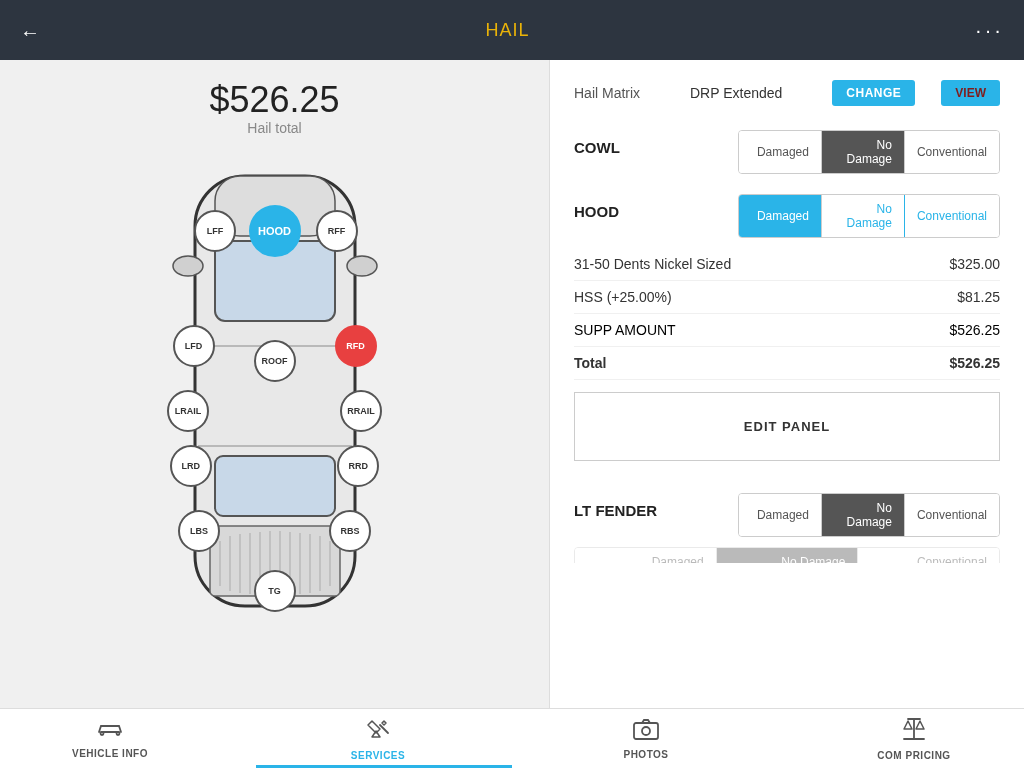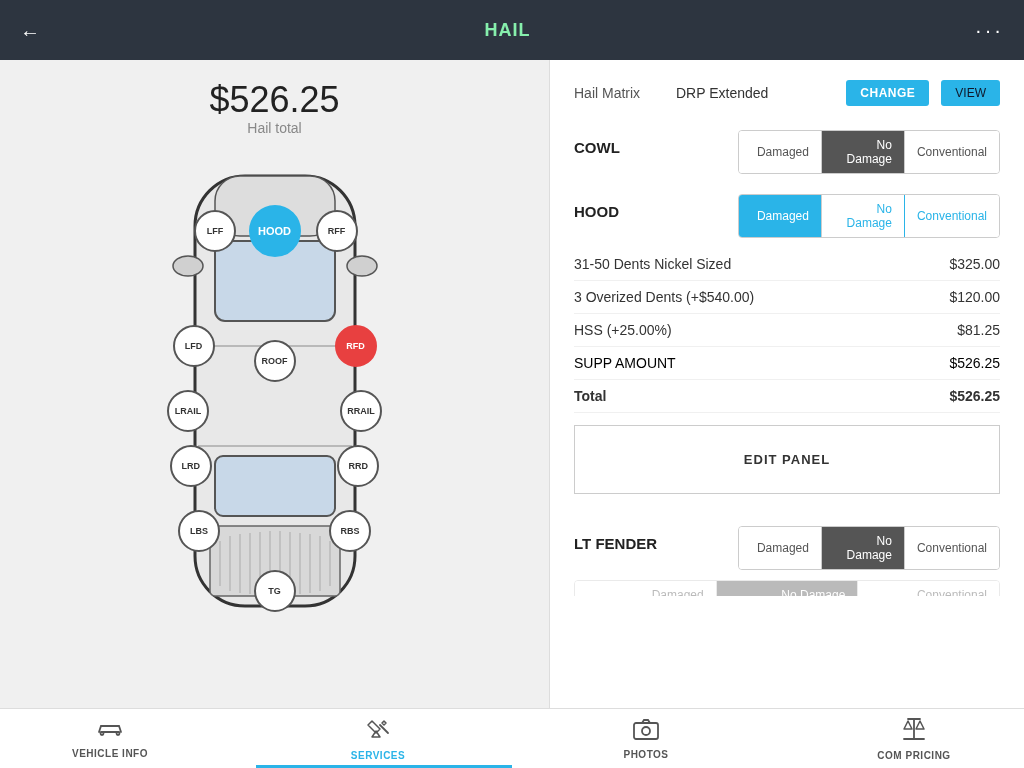--- a/index.html
+++ b/index.html
@@ -8,21 +8,21 @@
     
     .header {
       background: #2d3540;
       height: 60px;
       display: flex;
       align-items: center;
       justify-content: space-between;
       padding: 0 20px;
     }
     .header-back { color: white; font-size: 20px; cursor: pointer; }
-    .header-title { color: #86efac; font-weight: 700; font-size: 18px; letter-spacing: 1px; }
+    .header-title { color: #eab308; font-weight: 400; font-size: 18px; letter-spacing: 1px; }
     .header-dots { color: white; font-size: 20px; letter-spacing: 3px; cursor: pointer; }
 
     
     .main { display: flex; height: 648px; }
 
     
     .left-panel {
       width: 550px;
       background: #f0f0f0;
       display: flex;
@@ -89,42 +89,42 @@
       background: white;
       overflow-y: auto;
       padding: 20px 24px;
     }
 
     
     .hail-matrix-row {
       display: flex;
       align-items: center;
       margin-bottom: 24px;
-      gap: 12px;
+      gap: 26px;
     }
     .hail-matrix-label { font-size: 14px; color: #555; min-width: 90px; }
     .hail-matrix-value { font-size: 14px; color: #333; flex: 1; }
     .btn-change {
       background: #2ab4e8;
       color: white;
       border: none;
       padding: 6px 14px;
       font-size: 12px;
       font-weight: 700;
       border-radius: 3px;
       cursor: pointer;
       letter-spacing: 0.5px;
     }
     .btn-view {
       background: #2ab4e8;
-      color: #0f172a;
+      color: #7f1d1d;
       border: none;
       padding: 6px 14px;
       font-size: 12px;
-      font-weight: 400;
+      font-weight: 700;
       border-radius: 3px;
       cursor: pointer;
     }
 
     
     .section { margin-bottom: 20px; }
     .section-title {
       font-size: 15px;
       font-weight: 700;
       color: #222;
@@ -335,24 +335,20 @@
           <button class="toggle-btn" style="color:#2ab4e8;border-color:#2ab4e8;">Conventional</button>
         </div>
       </div>
 
       
       <div class="line-item">
         <span>31-50 Dents Nickel Sized</span>
         <span>$325.00</span>
       </div>
       <div class="line-item">
-        <span>3 Overized Dents (+$540.00)</span>
-        <span>$120.00</span>
-      </div>
-      <div class="line-item">
         <span>HSS (+25.00%)</span>
         <span>$81.25</span>
       </div>
       <div class="line-item supp">
         <span>SUPP AMOUNT</span>
         <span>$526.25</span>
       </div>
       <div class="line-item total">
         <span>Total</span>
         <span>$526.25</span>

